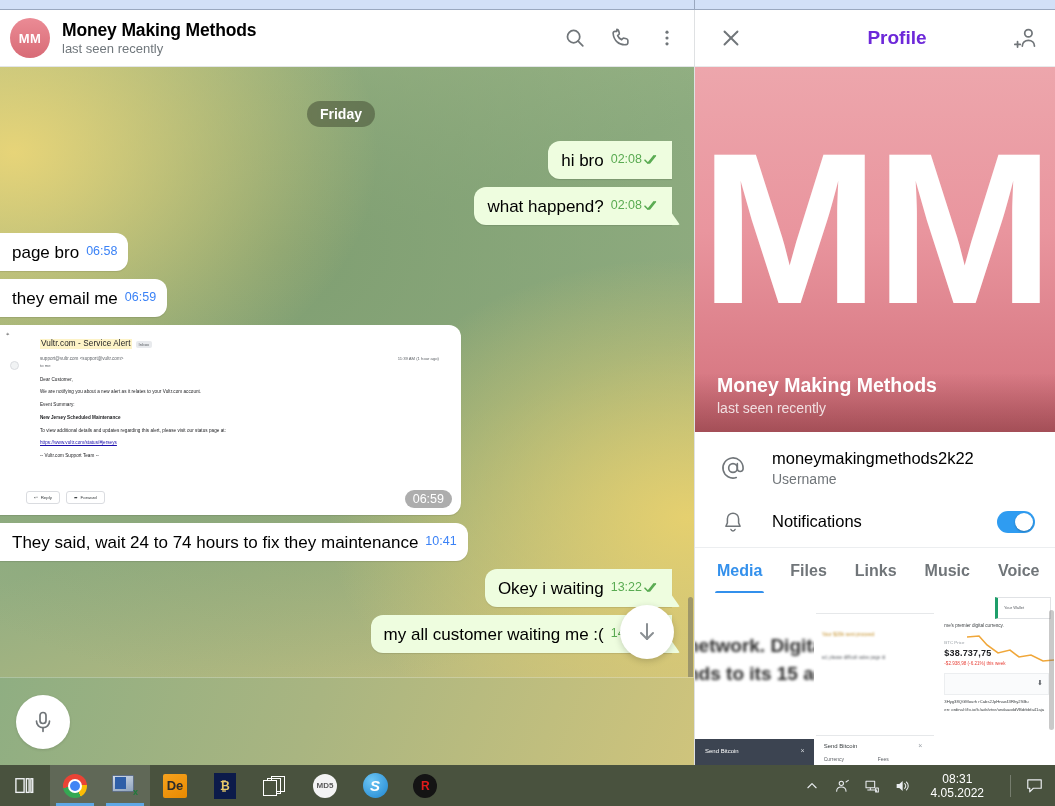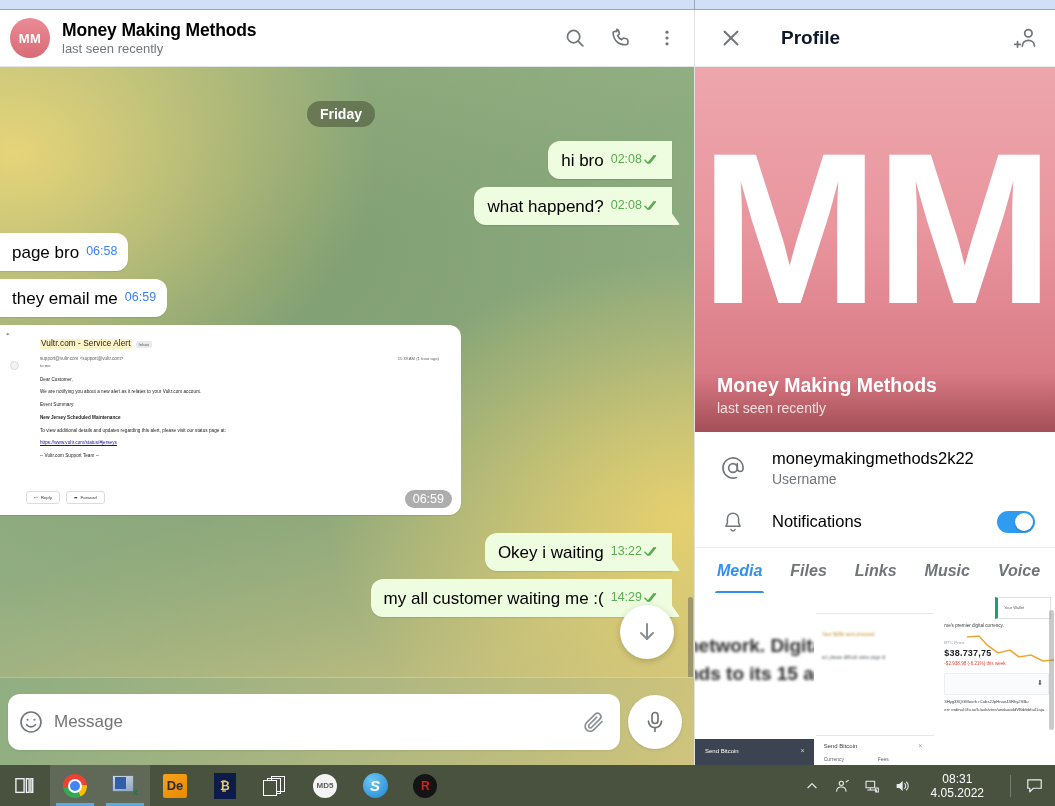--- a/index.html
+++ b/index.html
@@ -113,21 +113,21 @@
   .meta{
     display:flex; align-items:center; gap:2px;
     font-size:12.5px; flex:0 0 auto; padding-bottom:2px;
   }
   .meta.in-m{ color:#3b82f6; }
   .meta.out-m{ color:#5aab52; }
   .ticks{ position:relative; width:16px; height:11px; display:inline-block; }
   .ticks svg{ position:absolute; left:0; top:0; }
 
   
-  .row.photo{ margin-bottom:18px; }
+  .row.photo{ margin-bottom:8px; }
   .photo-bubble{
     position:relative;
     width:461px; height:190px;
     background:#fff;
     border-radius:0 12px 12px 0;
     overflow:hidden;
     box-shadow:0 1px 1px rgba(0,0,0,.10);
   }
   .mail{
     position:absolute; inset:0;
@@ -237,21 +237,21 @@
     border-left:1px solid #dfe1e3;
     display:flex; flex-direction:column;
   }
   .profile-header{
     height:57px; flex:0 0 57px; background:#fff;
     display:flex; align-items:center; padding:0 16px 0 24px;
     border-bottom:1px solid #e8eaeb;
   }
   .profile-close{ width:24px; height:24px; color:#707579; cursor:pointer; flex:0 0 24px;}
   .profile-title{
-    margin-left:38px; font-size:19px; font-weight:bold; color:#0f172a; flex:1 1 auto;
+    margin-left:38px; font-size:19px; font-weight:bold; color:#6d28d9; flex:1 1 auto;text-align:center;
   }
   .profile-adduser{ width:26px; height:26px; color:#707579; cursor:pointer; flex:0 0 26px;}
 
   .profile-cover{
     position:relative; flex:0 0 365px; height:365px;
     background:linear-gradient(180deg,#eda6ac 0%,#e9959e 45%,#d2707b 100%);
     overflow:hidden;
   }
   .cover-letters{
     position:absolute; left:50%; top:44%; transform:translate(-50%,-50%);
@@ -281,21 +281,21 @@
   }
   .toggle .knob{
     position:absolute; right:2px; top:2px; width:18px; height:18px;
     border-radius:50%; background:#fff; box-shadow:0 1px 2px rgba(0,0,0,.25);
   }
 
   .tabs{
     position:relative; flex:0 0 46px; height:46px;
     display:flex; align-items:center; gap:0;
     border-top:1px solid #eceef0;
-    padding:0 6px 0 8px; overflow:hidden;font-style:italic;
+    padding:0 6px 0 8px; overflow:hidden;
   }
   .tab{
     position:relative; height:46px; display:flex; align-items:center;
     padding:0 14px; font-size:16px; font-weight:bold; color:#707579;
     white-space:nowrap; cursor:pointer;
   }
   .tab.active{ color:#3390ec; }
   .tab.active::after{
     content:""; position:absolute; left:12px; right:12px; bottom:0;
     height:3px; border-radius:2px 2px 0 0; background:#3390ec;
@@ -531,20 +531,28 @@
                 <span>➦</span>
                 <span>Forward</span>
               </div>
             </div>
           </div>
           <div class="photo-time">06:59</div>
         </div>
       </div>
 
 
+      <div class="row in">
+        <div class="bubble in">
+          <span class="msg-text">They said, wait 24 to 74 hours to fix they maintenance</span>
+          <span class="meta in-m">
+            <span>10:41</span>
+          </span>
+        </div>
+      </div>
 
       <div class="row out">
         <div class="bubble out tail">
           <span class="msg-text">Okey i waiting</span>
           <span class="meta out-m">
             <span>13:22</span>
             <span class="ticks">
               <svg width="16" height="11" viewBox="0 0 16 11" fill="none" stroke="#5aab52" stroke-width="1.6" stroke-linecap="round" stroke-linejoin="round">
                 <path d="M1 6.2l3 3 6-7.4"></path>
                   <path d="M5.6 8.9l5.8-7.1"></path>
@@ -575,36 +583,20 @@
             <polyline points="6,13 12,19 18,13"></polyline>
         </svg>
       </div>
 
       <div class="chat-scrollbar">
         <div class="thumb"></div>
       </div>
     </div>
 
     <div class="composer-wrap">
-      <div class="composer">
-        <span class="emoji">
-          <svg width="26" height="26" viewBox="0 0 24 24" fill="none" stroke="currentColor" stroke-width="1.5">
-            <circle cx="12" cy="12" r="9.2"></circle>
-              <circle cx="8.8" cy="10" r=".95" fill="currentColor" stroke="none"></circle>
-            <circle cx="15.2" cy="10" r=".95" fill="currentColor" stroke="none"></circle>
-            <path d="M8 14.5c1 1.3 2.4 2 4 2s3-.7 4-2" stroke-linecap="round"></path>
-          </svg>
-        </span>
-        <input class="field" value="" placeholder="Message" style="">
-        <span class="clip">
-          <svg width="24" height="24" viewBox="0 0 24 24" fill="none" stroke="currentColor" stroke-width="1.7" stroke-linecap="round" stroke-linejoin="round">
-            <path d="M20 11.5l-8.3 8.3a5 5 0 0 1-7.1-7.1l8.6-8.6a3.4 3.4 0 0 1 4.8 4.8l-8.6 8.6a1.8 1.8 0 0 1-2.5-2.5l7.8-7.8"></path>
-          </svg>
-        </span>
-      </div>
       <div class="mic-btn">
         <svg width="24" height="24" viewBox="0 0 24 24" fill="none" stroke="currentColor" stroke-width="1.7" stroke-linecap="round" stroke-linejoin="round">
           <rect x="9" y="2.5" width="6" height="11" rx="3"></rect>
           <path d="M5.5 11.2a6.5 6.5 0 0 0 13 0"></path>
             <line x1="12" y1="17.8" x2="12" y2="21.3"></line>
         </svg>
       </div>
     </div>
   </div>
 

